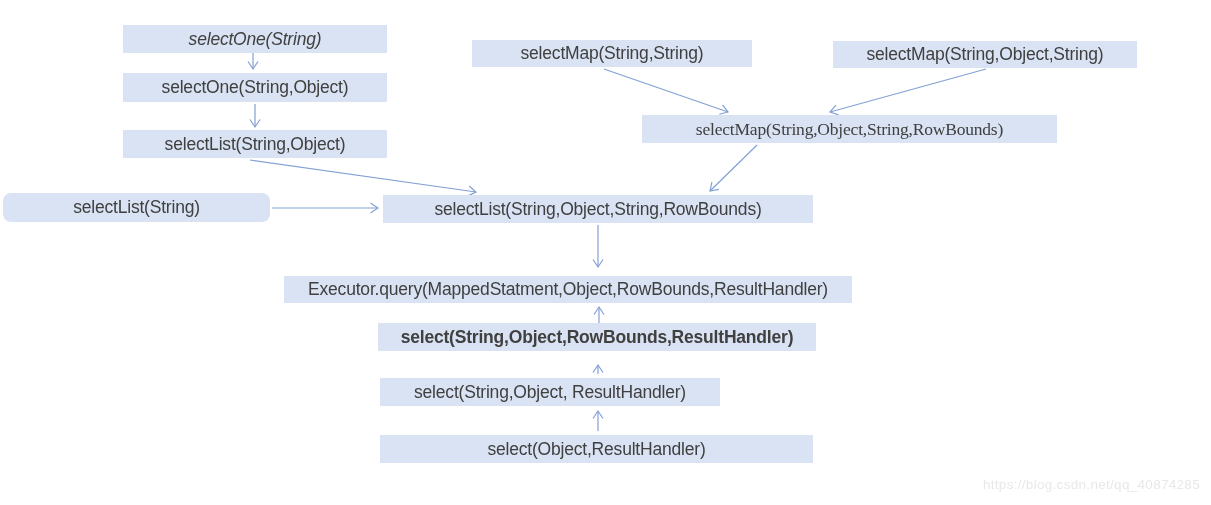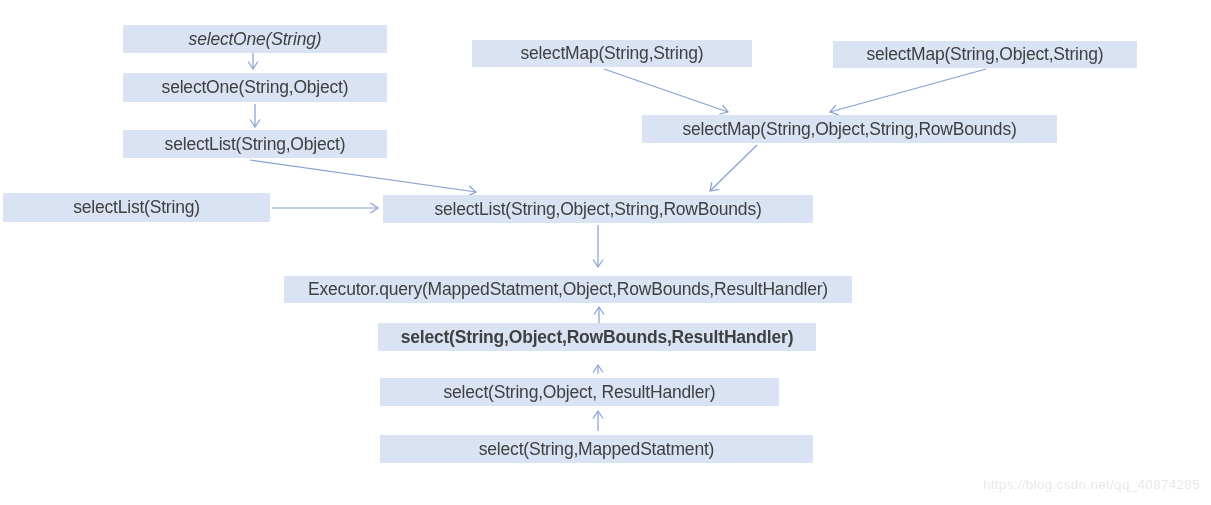--- a/index.html
+++ b/index.html
@@ -70,26 +70,26 @@
         <line x1="599" y1="327" x2="599" y2="307" class="edge-line" marker-end="url(#arrowhead)"></line>
         <line x1="598" y1="374" x2="598" y2="365" class="edge-line" marker-end="url(#arrowhead)"></line>
         <line x1="598" y1="431" x2="598" y2="411" class="edge-line" marker-end="url(#arrowhead)"></line>
       </g>
   </svg>
 
   <div>
       <div class="node" style="left: 123px; top: 25px; width: 264px; height: 28px; font-style: italic;">selectOne(String)</div>
       <div class="node" style="left: 123px; top: 73px; width: 264px; height: 29px;">selectOne(String,Object)</div>
       <div class="node" style="left: 123px; top: 130px; width: 264px; height: 28px;">selectList(String,Object)</div>
-      <div class="node" style="left: 3px; top: 193px; width: 267px; height: 29px;">selectList(String)</div>
+      <div class="node" style="left: 3px; top: 193px; width: 267px; height: 29px; border-radius: 8px;">selectList(String)</div>
       <div class="node" style="left: 472px; top: 40px; width: 280px; height: 27px;">selectMap(String,String)</div>
       <div class="node" style="left: 833px; top: 41px; width: 304px; height: 27px;">selectMap(String,Object,String)</div>
-      <div class="node" style="left: 642px; top: 115px; width: 415px; height: 28px;">selectMap(String,Object,String,RowBounds)</div>
+      <div class="node" style="left: 642px; top: 115px; width: 415px; height: 28px; font-family: Liberation Serif, serif;">selectMap(String,Object,String,RowBounds)</div>
       <div class="node" style="left: 383px; top: 195px; width: 430px; height: 28px;">selectList(String,Object,String,RowBounds)</div>
       <div class="node" style="left: 284px; top: 276px; width: 568px; height: 27px;">Executor.query(MappedStatment,Object,RowBounds,ResultHandler)</div>
       <div class="node" style="left: 378px; top: 323px; width: 438px; height: 28px; font-weight: bold;">select(String,Object,RowBounds,ResultHandler)</div>
-      <div class="node" style="left: 380px; top: 378px; width: 399px; height: 28px;">select(String,Object, ResultHandler)</div>
-      <div class="node" style="left: 380px; top: 435px; width: 433px; height: 28px;">select(String,MappedStatment)</div>
+      <div class="node" style="left: 380px; top: 378px; width: 340px; height: 28px;">select(String,Object, ResultHandler)</div>
+      <div class="node" style="left: 380px; top: 435px; width: 433px; height: 28px;">select(Object,ResultHandler)</div>
     </div>
 
   <div class="watermark">https://blog.csdn.net/qq_40874285</div>
 
 </div>
 
 </body></html>

